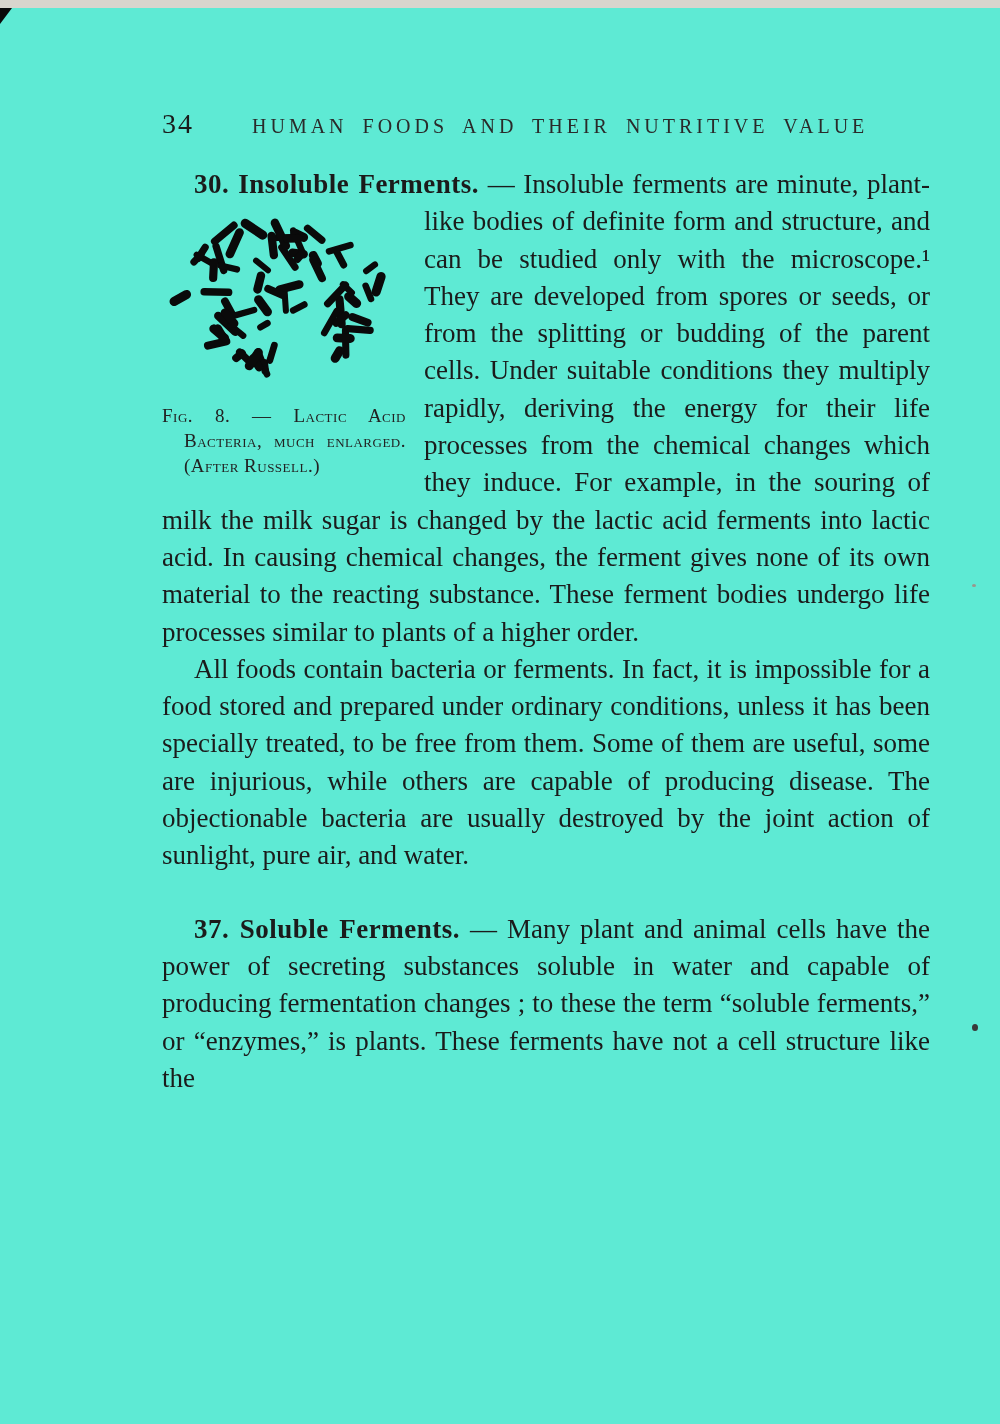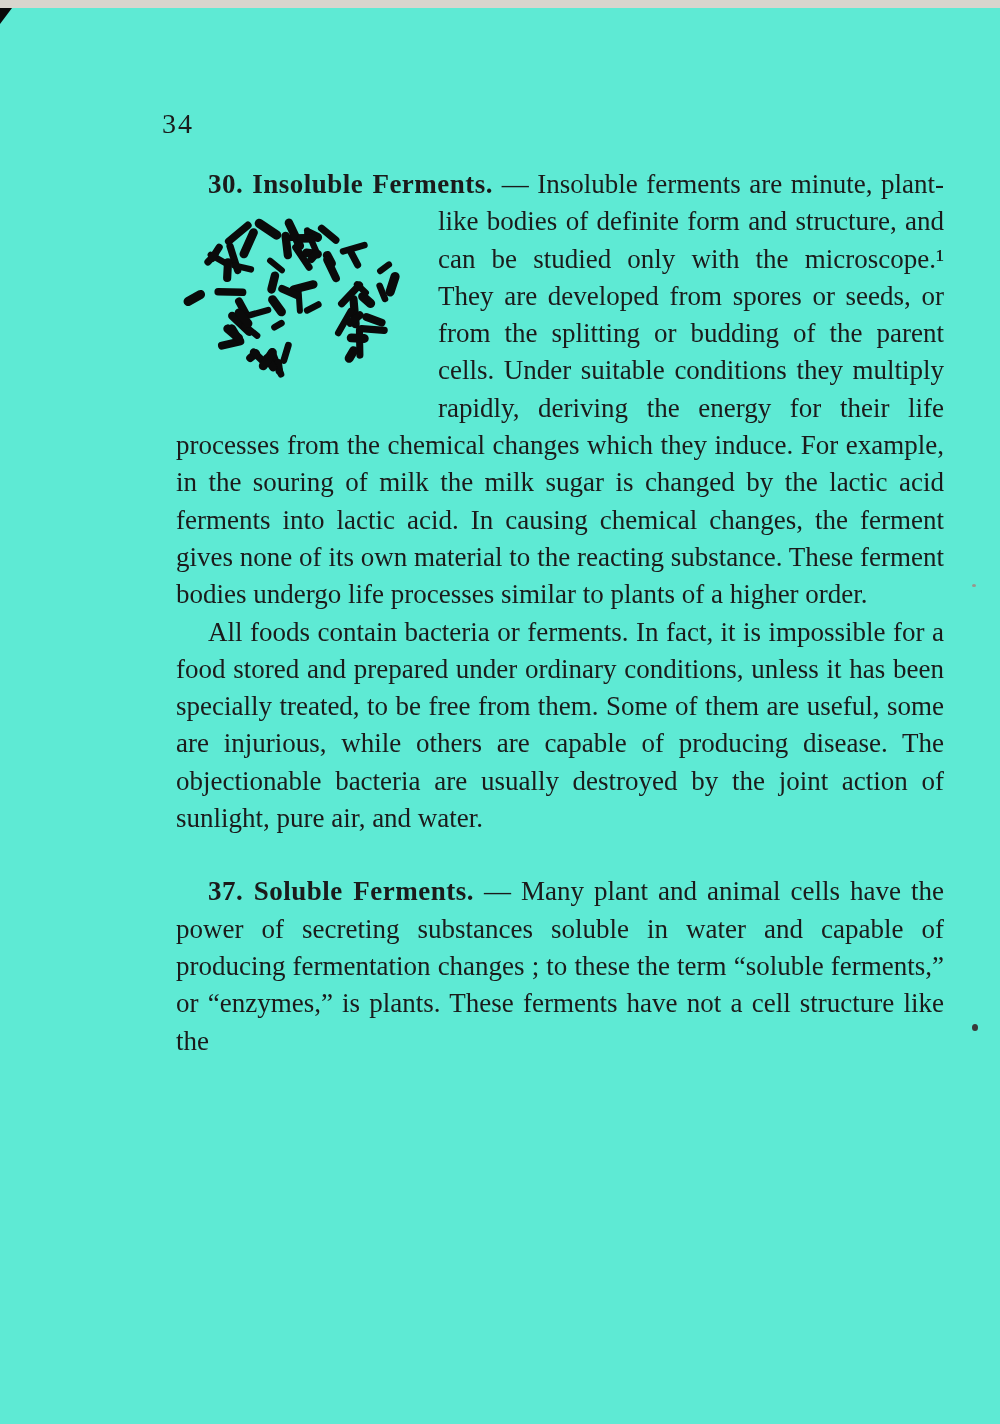--- a/index.html
+++ b/index.html
@@ -40,21 +40,21 @@
   }
   .runtitle {
     font-size: 20px;
     letter-spacing: 4px;
     word-spacing: 6px;
     color: #2a2a2a;
   }
   .text-block {
     position: absolute;
     top: 158px;
-    left: 176px;
+    left: 162px;
     width: 768px;
     font-size: 27px;
     line-height: 37.3px;
     text-align: justify;
   }
   .para { margin: 0; }
   .indent { text-indent: 32px; }
   .bold { font-weight: 700; letter-spacing: 0.5px; }
   .sect31 { margin-top: 36px; }
 
@@ -93,20 +93,21 @@
 </style>
 </head>
 <body>
 
 <div class="page">
 
   <div class="corner-mark"></div>
 
   <header class="running-head">
     <span class="pagenum">34</span>
+    <span class="runtitle">HUMAN FOODS AND THEIR NUTRITIVE VALUE</span>
   </header>
 
   <main class="text-block">
 
     <p class="para indent"><span class="bold">30. Insoluble Ferments.</span><span> — </span><span>Insoluble ferments are minute, plant-like bodies of definite form and structure, and </span><span class="figure-float">
           <span class="fig-image">
             <svg id="bacteria-svg" viewBox="0 0 230 178" xmlns="http://www.w3.org/2000/svg">
               <rect x="158.6" y="97.7" width="32.9" height="8.1" rx="4.1" transform="rotate(85.1 175.1 101.7)" fill="#0a0a0a"></rect>
               <rect x="136.6" y="21.2" width="25.6" height="7.2" rx="3.6" transform="rotate(39.6 149.4 24.8)" fill="#0a0a0a"></rect>
               <rect x="141.2" y="45.4" width="17.8" height="8.7" rx="4.3" transform="rotate(62.2 150.1 49.7)" fill="#0a0a0a"></rect>
@@ -164,20 +165,21 @@
               <rect x="154.8" y="80.8" width="32.7" height="7.2" rx="3.6" transform="rotate(133.7 171.1 84.4)" fill="#0a0a0a"></rect>
               <rect x="163.7" y="45.1" width="21.9" height="7.0" rx="3.5" transform="rotate(62.4 174.6 48.6)" fill="#0a0a0a"></rect>
               <rect x="76.5" y="144.1" width="25.0" height="8.9" rx="4.5" transform="rotate(124.0 89.0 148.6)" fill="#0a0a0a"></rect>
               <rect x="117.9" y="25.2" width="19.7" height="8.2" rx="4.1" transform="rotate(179.1 127.7 29.2)" fill="#0a0a0a"></rect>
               <rect x="138.3" y="55.3" width="27.9" height="7.9" rx="4.0" transform="rotate(64.5 152.2 59.3)" fill="#0a0a0a"></rect>
               <rect x="37.5" y="56.4" width="23.5" height="8.1" rx="4.0" transform="rotate(93.0 49.2 60.4)" fill="#0a0a0a"></rect>
               <rect x="96.0" y="139.1" width="22.5" height="6.7" rx="3.3" transform="rotate(106.6 107.2 142.4)" fill="#0a0a0a"></rect>
               <rect x="182.3" y="105.7" width="24.0" height="7.8" rx="3.9" transform="rotate(20.5 194.2 109.6)" fill="#0a0a0a"></rect>
             </svg>
           </span>
+          <span class="fig-caption">Fig. 8. — Lactic Acid Bacteria, much enlarged. (After Russell.)</span>
         </span><span>can be studied only with the microscope.¹ They are developed from spores or seeds, or from the splitting or budding of the parent cells. Under suitable conditions they multiply rapidly, deriving the energy for their life processes from the chemical changes which they induce. For example, in the souring of milk the milk sugar is changed by the lactic acid ferments into lactic acid. In causing chemical changes, the ferment gives none of its own material to the reacting substance. These ferment bodies undergo life processes similar to plants of a higher order.</span></p>
 
     <p class="para indent">All foods contain bacteria or ferments. In fact, it is impossible for a food stored and prepared under ordinary conditions, unless it has been specially treated, to be free from them. Some of them are useful, some are injurious, while others are capable of producing disease. The objectionable bacteria are usually destroyed by the joint action of sunlight, pure air, and water.</p>
 
     <p class="para indent sect31"><span class="bold">37. Soluble Ferments.</span><span> — </span><span>Many plant and animal cells have the power of secreting substances soluble in water and capable of producing fermentation changes ; to these the term “soluble ferments,” or “enzymes,” is plants. These ferments have not a cell structure like the</span></p>
 
   </main>
 
   <span class="speck speck1"></span>
   <span class="speck speck2"></span>

